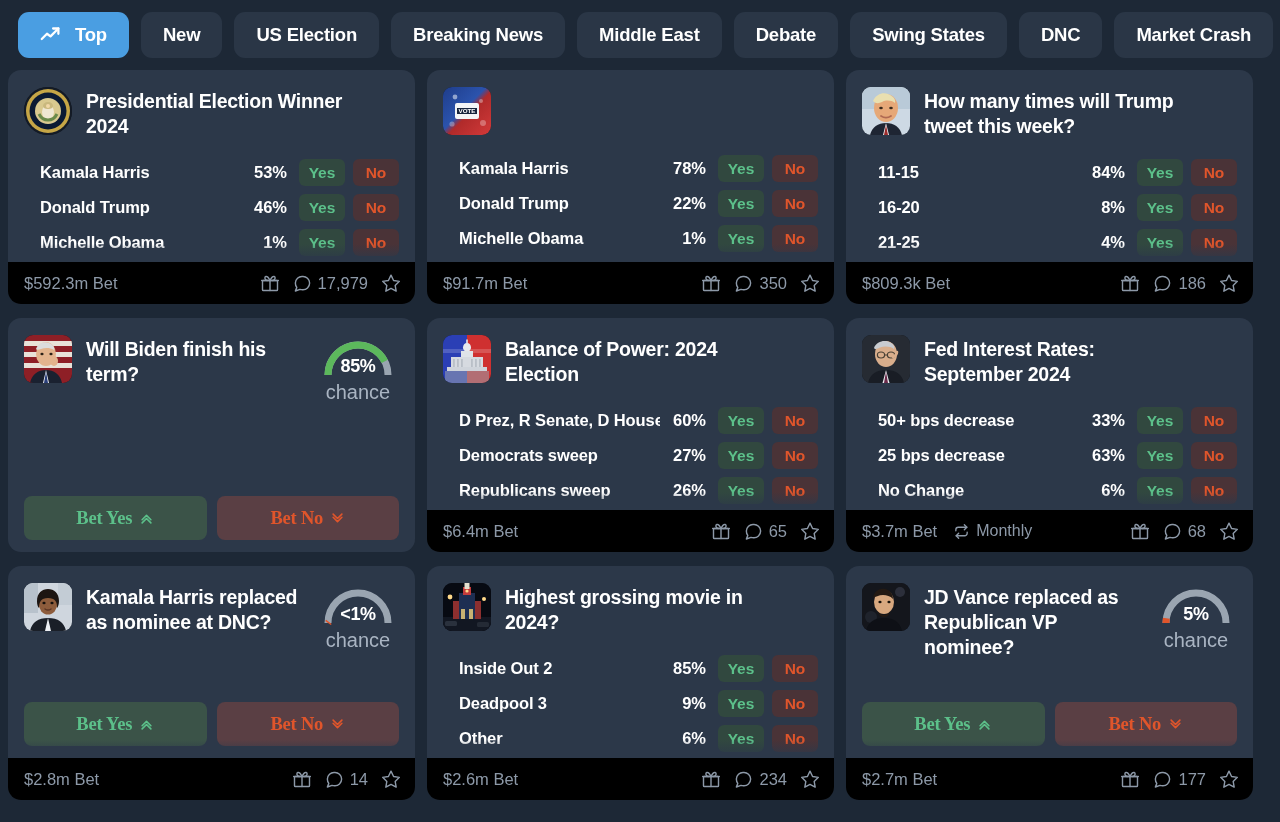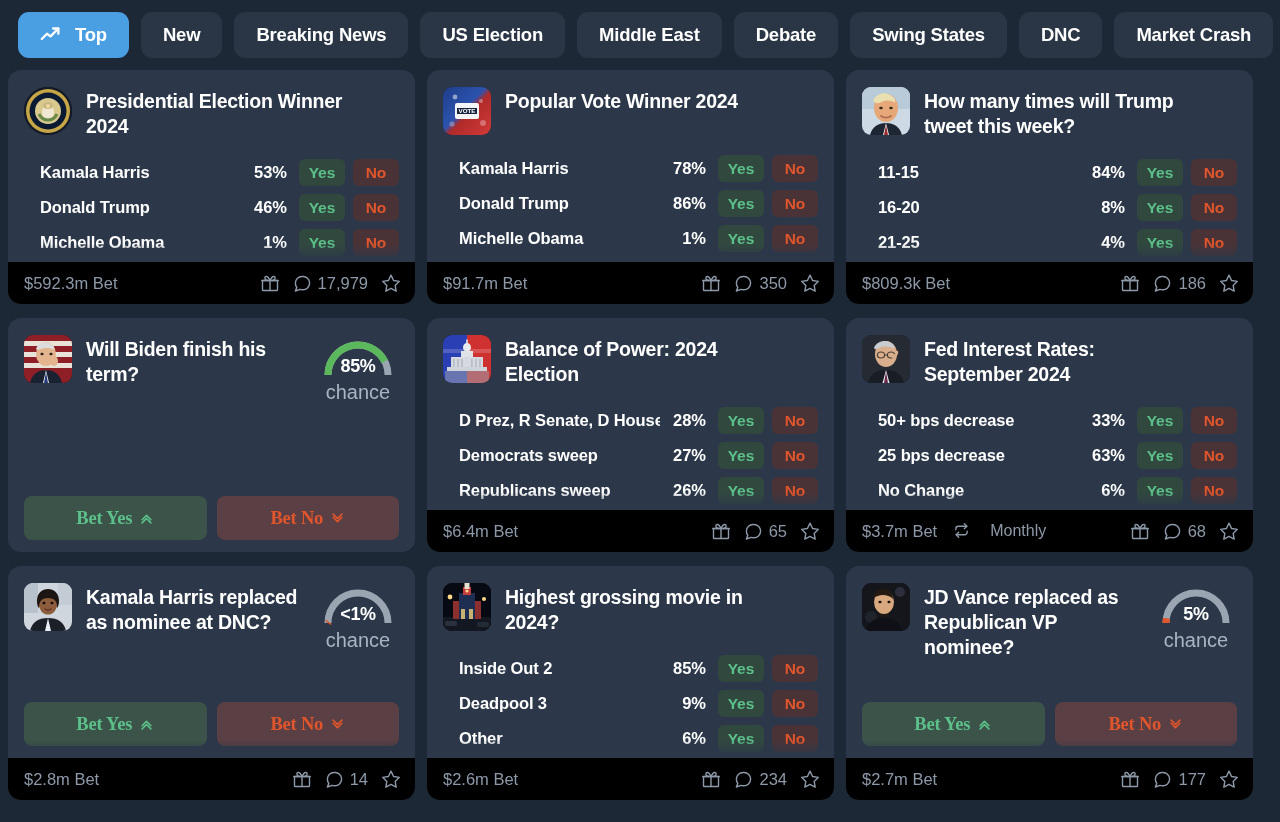--- a/index.html
+++ b/index.html
@@ -210,22 +210,22 @@
     background: linear-gradient(to bottom, rgba(44,56,73,0), #2c3849);
     pointer-events: none;
   }
   .bet-total {
     color: #8d99a8;
     font-size: 16.5px;
     font-weight: 400;
   }
   .recur {
     display: flex;
-    align-items: flex-start;
-    gap: 20px;
+    align-items: center;
+    gap: 6px;
     color: #8d99a8;
     font-size: 16px;
     margin-left: 6px;
   }
   .recur svg { width: 17px; height: 17px; display: block; }
   .foot-right {
     margin-left: auto;
     display: flex;
     align-items: center;
     gap: 13px;
@@ -250,24 +250,24 @@
       <span class="tico"><svg viewBox="0 0 24 24" fill="none" stroke="#fff" stroke-width="2.6" stroke-linecap="round" stroke-linejoin="round">
           <polyline points="2,16 8,10 12,13 21,4"></polyline>
           <polyline points="15,4 21,4 21,10"></polyline>
         </svg></span>
       <span>Top</span>
     </div>
     <div class="tab">
       <span>New</span>
     </div>
     <div class="tab">
+      <span>US Election</span>
+    </div>
+    <div class="tab">
       <span>Breaking News</span>
-    </div>
-    <div class="tab">
-      <span>US Election</span>
     </div>
     <div class="tab">
       <span>Middle East</span>
     </div>
     <div class="tab">
       <span>Debate</span>
     </div>
     <div class="tab">
       <span>Swing States</span>
     </div>
@@ -357,32 +357,31 @@
             <rect width="48" height="48" fill="url(#vg)"></rect>
             <circle cx="12" cy="10" r="2.4" fill="#ffffff" opacity=".5"></circle>
             <circle cx="38" cy="14" r="2" fill="#ffffff" opacity=".35"></circle>
             <circle cx="9" cy="37" r="2.6" fill="#ffffff" opacity=".3"></circle>
             <circle cx="40" cy="36" r="3" fill="#ffffff" opacity=".3"></circle>
             <rect x="12" y="16" width="24" height="16" rx="2" fill="#f3f4f6"></rect>
             <rect x="14" y="21" width="20" height="6" fill="#16233c"></rect>
             <text x="24" y="26.4" font-family="Liberation Sans, sans-serif" font-size="6.2" font-weight="700" fill="#ffffff" text-anchor="middle">VOTE</text>
           </svg>
         </div>
-        <div class="c-title">Popular Vote Winner 2024</div>
       </div>
       <div class="c-rows">
         <div class="row">
           <div class="row-name">Kamala Harris</div>
           <div class="row-pct">78%</div>
           <button class="btn-yes">Yes</button>
           <button class="btn-no">No</button>
         </div>
         <div class="row">
           <div class="row-name">Donald Trump</div>
-          <div class="row-pct">86%</div>
+          <div class="row-pct">22%</div>
           <button class="btn-yes">Yes</button>
           <button class="btn-no">No</button>
         </div>
         <div class="row">
           <div class="row-name">Michelle Obama</div>
           <div class="row-pct">1%</div>
           <button class="btn-yes">Yes</button>
           <button class="btn-no">No</button>
         </div>
       </div>
@@ -548,21 +547,21 @@
             </g>
             <rect x="4" y="32" width="40" height="4" fill="#cfd4db"></rect>
             <rect x="2" y="36" width="44" height="12" fill="#9aa2ad" opacity=".55"></rect>
           </svg>
         </div>
         <div class="c-title">Balance of Power: 2024 Election</div>
       </div>
       <div class="c-rows">
         <div class="row">
           <div class="row-name">D Prez, R Senate, D House</div>
-          <div class="row-pct">28%</div>
+          <div class="row-pct">60%</div>
           <button class="btn-yes">Yes</button>
           <button class="btn-no">No</button>
         </div>
         <div class="row">
           <div class="row-name">Democrats sweep</div>
           <div class="row-pct">27%</div>
           <button class="btn-yes">Yes</button>
           <button class="btn-no">No</button>
         </div>
         <div class="row">

